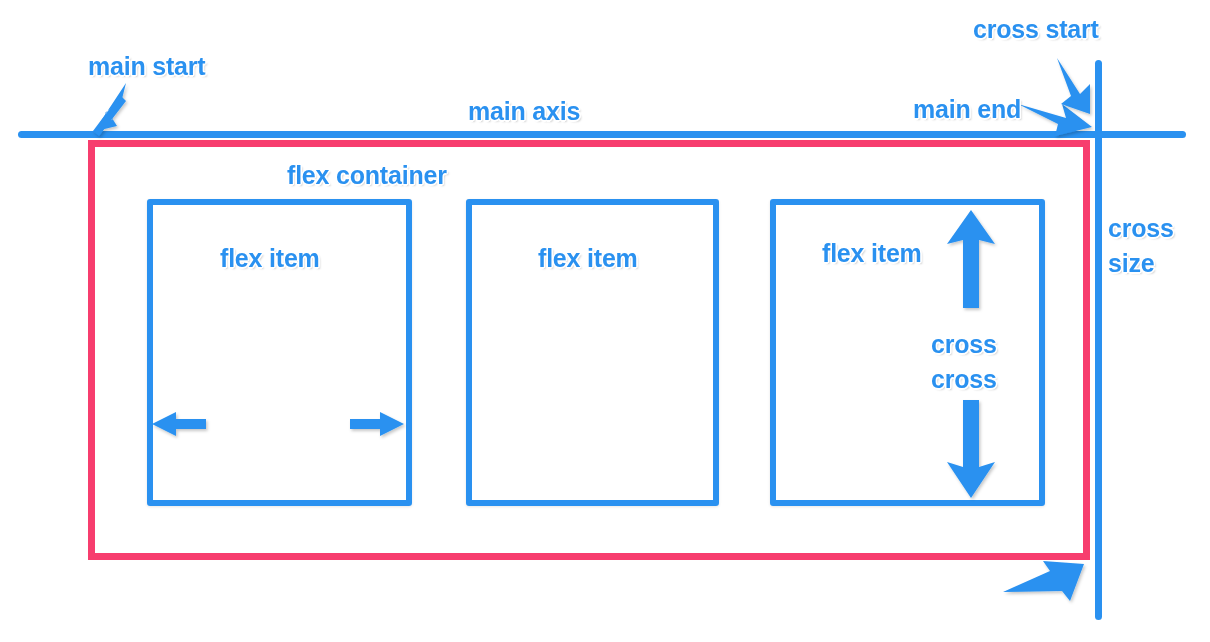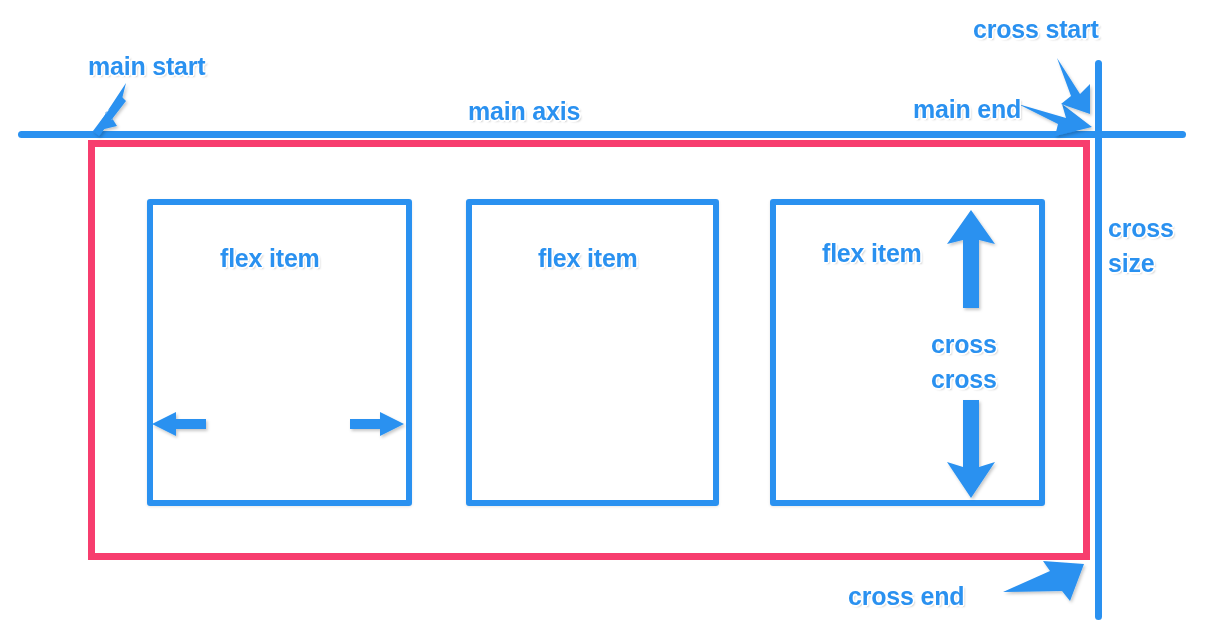--- a/index.html
+++ b/index.html
@@ -134,22 +134,22 @@
   <div class="label" style="left:88px; top:51px;">main start</div>
 
   <div class="label" style="left:468px; top:96px;">main axis</div>
 
   <div class="label" style="left:877px; top:94px;margin-left:36px;">main end</div>
 
   <div class="label" style="left:973px; top:14px;">cross start</div>
 
   <div class="label two-line" style="left:1108px; top:211px;"><span>cross</span><br><span>size</span></div>
 
-  <div class="label" style="left:848px; top:581px;">cross end</div>
 
+  <div class="label" style="left:287px; top:160px;">flex container</div>
 
   <div class="label" style="left:220px; top:243px;">flex item</div>
 
   <div class="label" style="left:538px; top:243px;">flex item</div>
 
   <div class="label" style="left:822px; top:238px;">flex item</div>
 
 
   <div class="label two-line" style="left:931px; top:327px;"><span>cross</span><br><span>cross</span></div>
 

